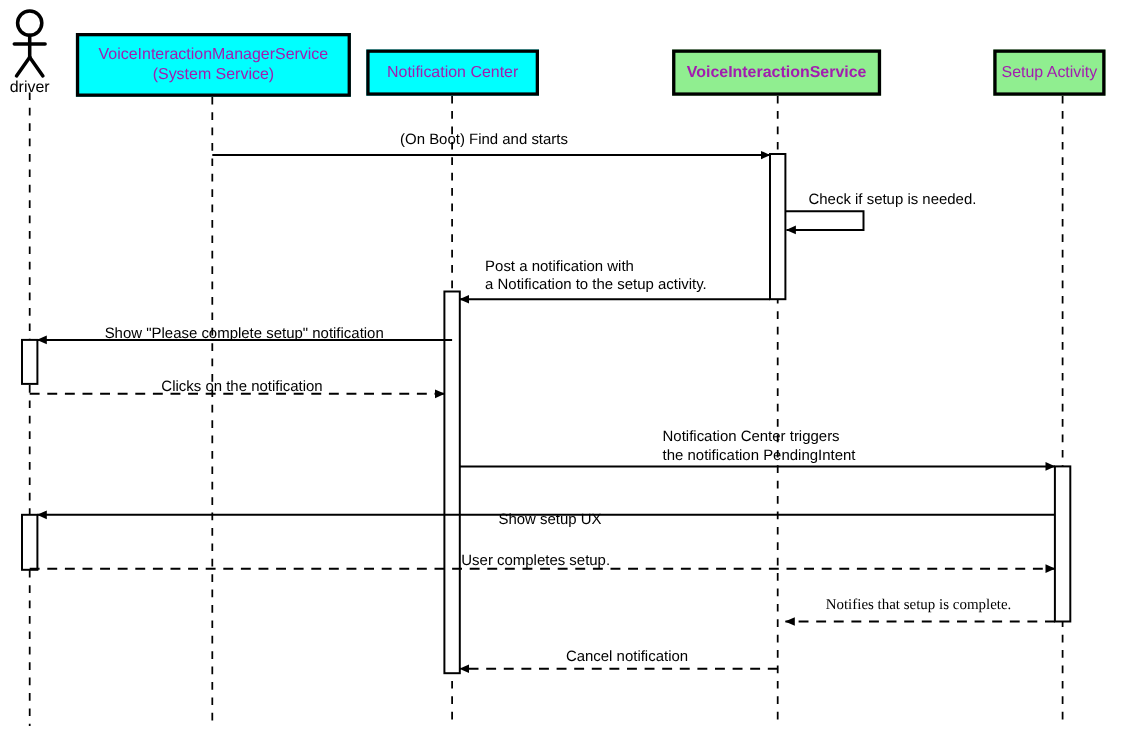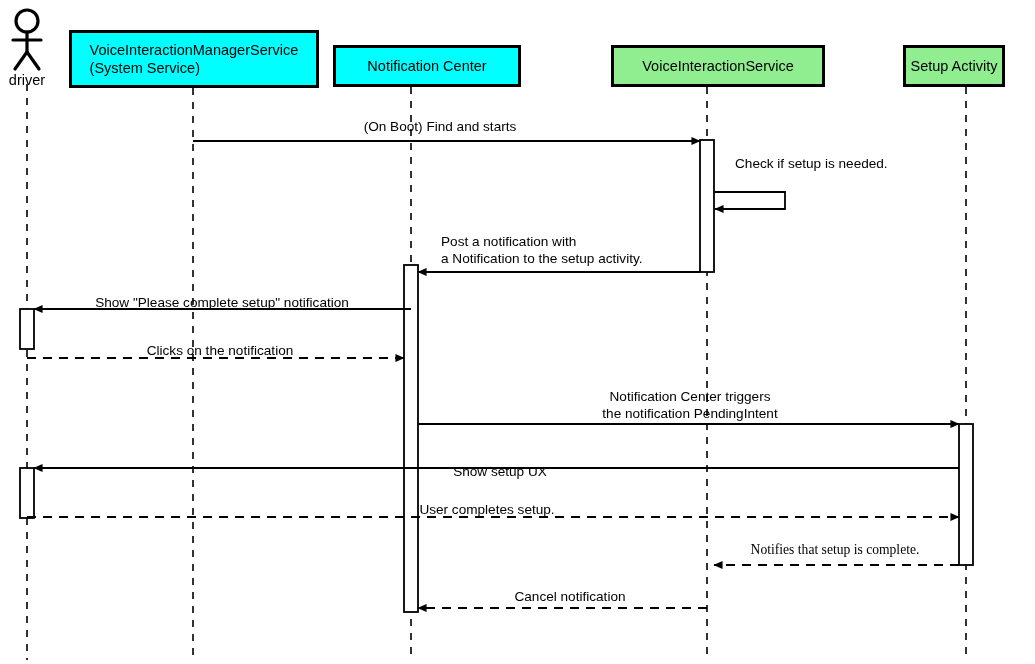--- a/index.html
+++ b/index.html
@@ -12,42 +12,43 @@
   }
   #canvas{position:relative;width:1035px;height:664px;}
   svg#diagram{position:absolute;left:0;top:0;width:1035px;height:664px;}
 
   
   .pbox{
     position:absolute;
     box-sizing:border-box;
     border:3px solid #000;
     display:flex;align-items:center;justify-content:center;
+    text-align:center;
     font-size:14.5px;
-    color:#000000;
+    color:#a21caf;
     line-height:1.25;
     white-space:pre-line;
     z-index:5;
   }
   .actor-label{
     position:absolute;
     font-size:14.5px;color:#000;
     text-align:center;
     z-index:5;
     white-space:nowrap;
   }
   .msg-label{
     position:absolute;
     font-size:13.6px;
     color:#000;
     line-height:1.22;
     white-space:pre-line;
     z-index:6;
   }
-  .msg-label.center{transform:translateX(-50%);text-align:center;}
+  .msg-label.center{transform:translateX(-50%);}
   .msg-label.left{text-align:left;}
 </style>
 </head>
 <body>
 
 <div id="canvas">
 
   <svg id="diagram" viewBox="0 0 1035 664" xmlns="http://www.w3.org/2000/svg">
     <defs>
       <marker id="arrow-filled" viewBox="0 0 10 10" refX="9.5" refY="5" markerWidth="9" markerHeight="9" orient="auto-start-reverse" markerUnits="userSpaceOnUse">
@@ -90,28 +91,28 @@
         <line x1="27" y1="517" x2="959" y2="517" stroke="#000000" stroke-width="1.8" marker-end="url(#arrow-filled)" stroke-dasharray="9,7"></line>
         <line x1="959" y1="565" x2="714" y2="565" stroke="#000000" stroke-width="1.8" marker-end="url(#arrow-filled)" stroke-dasharray="9,7"></line>
         <line x1="707" y1="608" x2="418" y2="608" stroke="#000000" stroke-width="1.8" marker-end="url(#arrow-filled)" stroke-dasharray="9,7"></line>
       </g>
   </svg>
 
   <div id="layer-boxes">
       <div class="actor-label" style="left: -33px; top: 72px; width: 120px;">driver</div>
       <div class="pbox" style="left: 69px; top: 30px; width: 250px; height: 58px; background: rgb(0, 255, 255);"><span>VoiceInteractionManagerService
 (System Service)</span></div>
-      <div class="pbox" style="left: 333px; top: 45px; width: 188px; height: 42px; background: rgb(0, 255, 255);"><span>Notification Center</span></div>
-      <div class="pbox" style="left: 611px; top: 45px; width: 214px; height: 42px; background: rgb(144, 238, 144);"><span>VoiceInteractionService</span></div>
+      <div class="pbox" style="left: 333px; top: 45px; width: 157px; height: 42px; background: rgb(0, 255, 255);"><span>Notification Center</span></div>
+      <div class="pbox" style="left: 611px; top: 45px; width: 190px; height: 42px; background: rgb(144, 238, 144); font-weight: bold;"><span>VoiceInteractionService</span></div>
       <div class="pbox" style="left: 903px; top: 45px; width: 102px; height: 42px; background: rgb(144, 238, 144);"><span>Setup Activity</span></div>
     </div>
 
   <div id="layer-labels">
       <div class="msg-label center" style="left: 440px; top: 119px;">(On Boot) Find and starts</div>
-      <div class="msg-label left" style="left: 735px; top: 156px;">Check if setup is needed.</div>
+      <div class="msg-label left" style="left: 735px; top: 173px;">Check if setup is needed.</div>
       <div class="msg-label left" style="left: 441px; top: 234px;">Post a notification with
 a Notification to the setup activity.</div>
       <div class="msg-label center" style="left: 222px; top: 295px;">Show "Please complete setup" notification</div>
       <div class="msg-label center" style="left: 220px; top: 343px;">Clicks on the notification</div>
       <div class="msg-label center" style="left: 690px; top: 389px;">Notification Center triggers
 the notification PendingIntent</div>
       <div class="msg-label center" style="left: 500px; top: 452px; margin-top: 12px;">Show setup UX</div>
       <div class="msg-label center" style="left: 487px; top: 502px;">User completes setup.</div>
       <div class="msg-label center" style="left: 835px; top: 542px; font-family: Liberation Serif, serif;">Notifies that setup is complete.</div>
       <div class="msg-label center" style="left: 570px; top: 589px;">Cancel notification</div>

